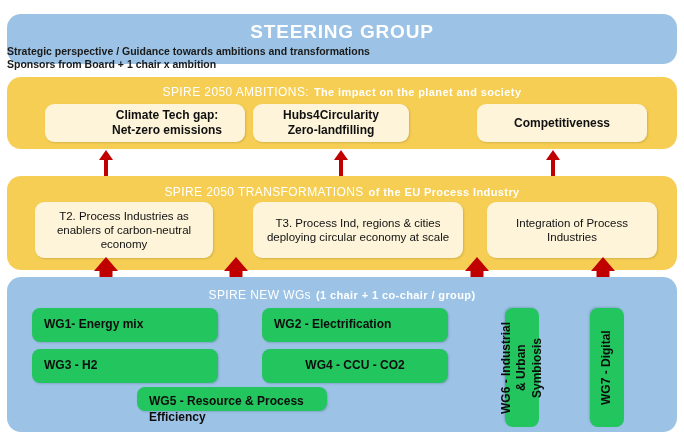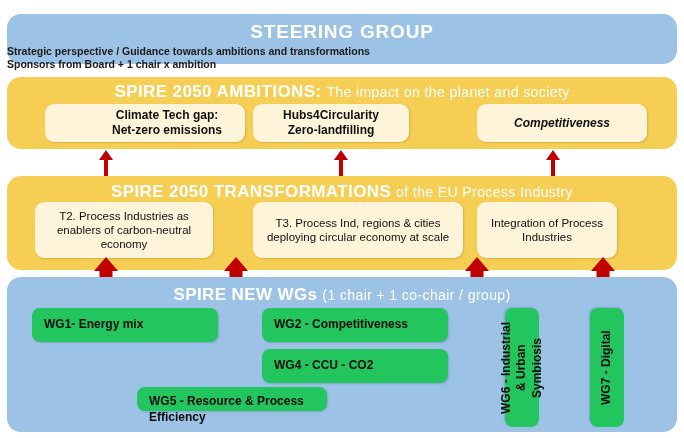--- a/index.html
+++ b/index.html
@@ -31,26 +31,26 @@
     position: absolute;
     left: 0;
     right: 0;
     text-align: center;
     color: #ffffff;
     font-weight: bold;
     letter-spacing: 0.4px;
     white-space: nowrap;
   }
   .panel-title .big {
-    font-size: 17px;
-    font-weight: bold;
+    font-size: 12px;
+    font-weight: normal;
   }
   .panel-title .small {
-    font-size: 14px;
-    font-weight: normal;
+    font-size: 11px;
+    font-weight: bold;
   }
 
   
   #steering-group {
     left: 7px;
     top: 6px;
     width: 670px;
     height: 50px;
     margin-top: 8px;
   }
@@ -98,42 +98,42 @@
     background: #fdf4da;
     box-shadow: 1px 1px 2px rgba(120,100,40,.25);
   }
   .amb-card {
     top: 27px;
     height: 38px;
     font-size: 12px;
   }
   #amb-card-1 { left: 38px;  width: 200px; padding-left: 44px; }
   #amb-card-2 { left: 246px; width: 156px; }
-  #amb-card-3 { left: 470px; width: 170px; font-style: italic; }
+  #amb-card-3 { left: 470px; width: 170px; }
 
   
   #transformations-panel {
     left: 7px;
     top: 176px;
     width: 670px;
     height: 94px;
   }
   #transformations-title { top: 6px; }
 
   .trans-card {
     top: 26px;
     height: 56px;
     font-size: 11.5px;
     font-weight: normal;
     color: #111111;
     padding: 0 5px;
   }
   #trans-card-1 { left: 28px;  width: 178px; }
   #trans-card-2 { left: 246px; width: 210px; }
-  #trans-card-3 { left: 470px; width: 140px; }
+  #trans-card-3 { left: 480px; width: 170px; }
 
   
   #wgs-panel {
     left: 7px;
     top: 277px;
     width: 670px;
     height: 155px;
   }
   #wgs-title { top: 8px; }
 
@@ -150,21 +150,21 @@
     align-items: center;
     line-height: 1.3;
   }
   .wg-h {
     padding: 0 12px;
     height: 34px;
   }
   #wg-card-1 { left: 25px;  top: 31px;  width: 186px; }
   #wg-card-2 { left: 255px; top: 31px;  width: 186px; }
   #wg-card-3 { left: 25px;  top: 72px;  width: 186px; }
-  #wg-card-4 { left: 255px; top: 72px;  width: 186px; }
+  #wg-card-4 { left: 255px; top: 72px;  width: 186px; justify-content: center; }
   #wg-card-5 {
     left: 130px; top: 110px; width: 190px; height: 24px;
     padding: 0 12px;
     align-items: flex-start;
     padding-top: 7px;
   }
 
   .wg-v {
     writing-mode: vertical-rl;
     transform: rotate(180deg);
@@ -300,21 +300,24 @@
   <div class="panel panel-blue" id="wgs-panel">
     <div class="panel-title" id="wgs-title">
       <span class="big">SPIRE NEW WGs</span>
       <span class="small">(1 chair + 1 co-chair / group)</span>
     </div>
 
     <div class="wg-card wg-h" id="wg-card-1">
       <span>WG1- Energy mix</span>
     </div>
     <div class="wg-card wg-h" id="wg-card-2">
-      <span>WG2 - Competitiveness</span>
+      <span>WG2 - Electrification</span>
+    </div>
+    <div class="wg-card wg-h" id="wg-card-3">
+      <span>WG3 - H2</span>
     </div>
     <div class="wg-card wg-h" id="wg-card-4">
       <span>WG4 - CCU - CO2</span>
     </div>
     <div class="wg-card" id="wg-card-5">
       <span>WG5 - Resource &amp; Process Efficiency</span>
     </div>
     <div class="wg-card wg-v" id="wg-card-6">
       <span>WG6 - Industrial &amp; Urban Symbiosis</span>
     </div>

